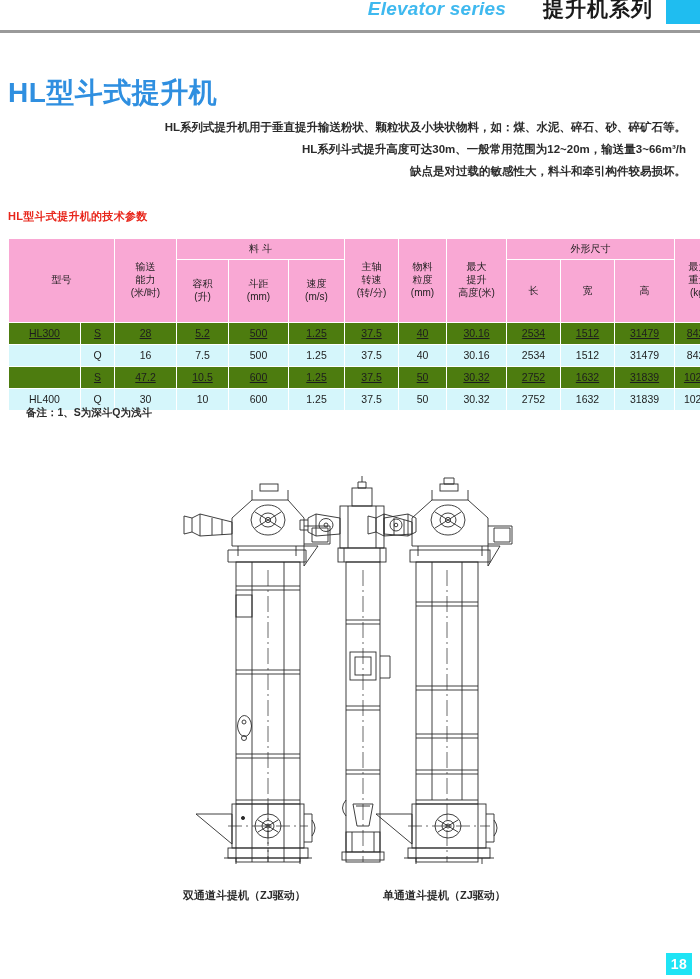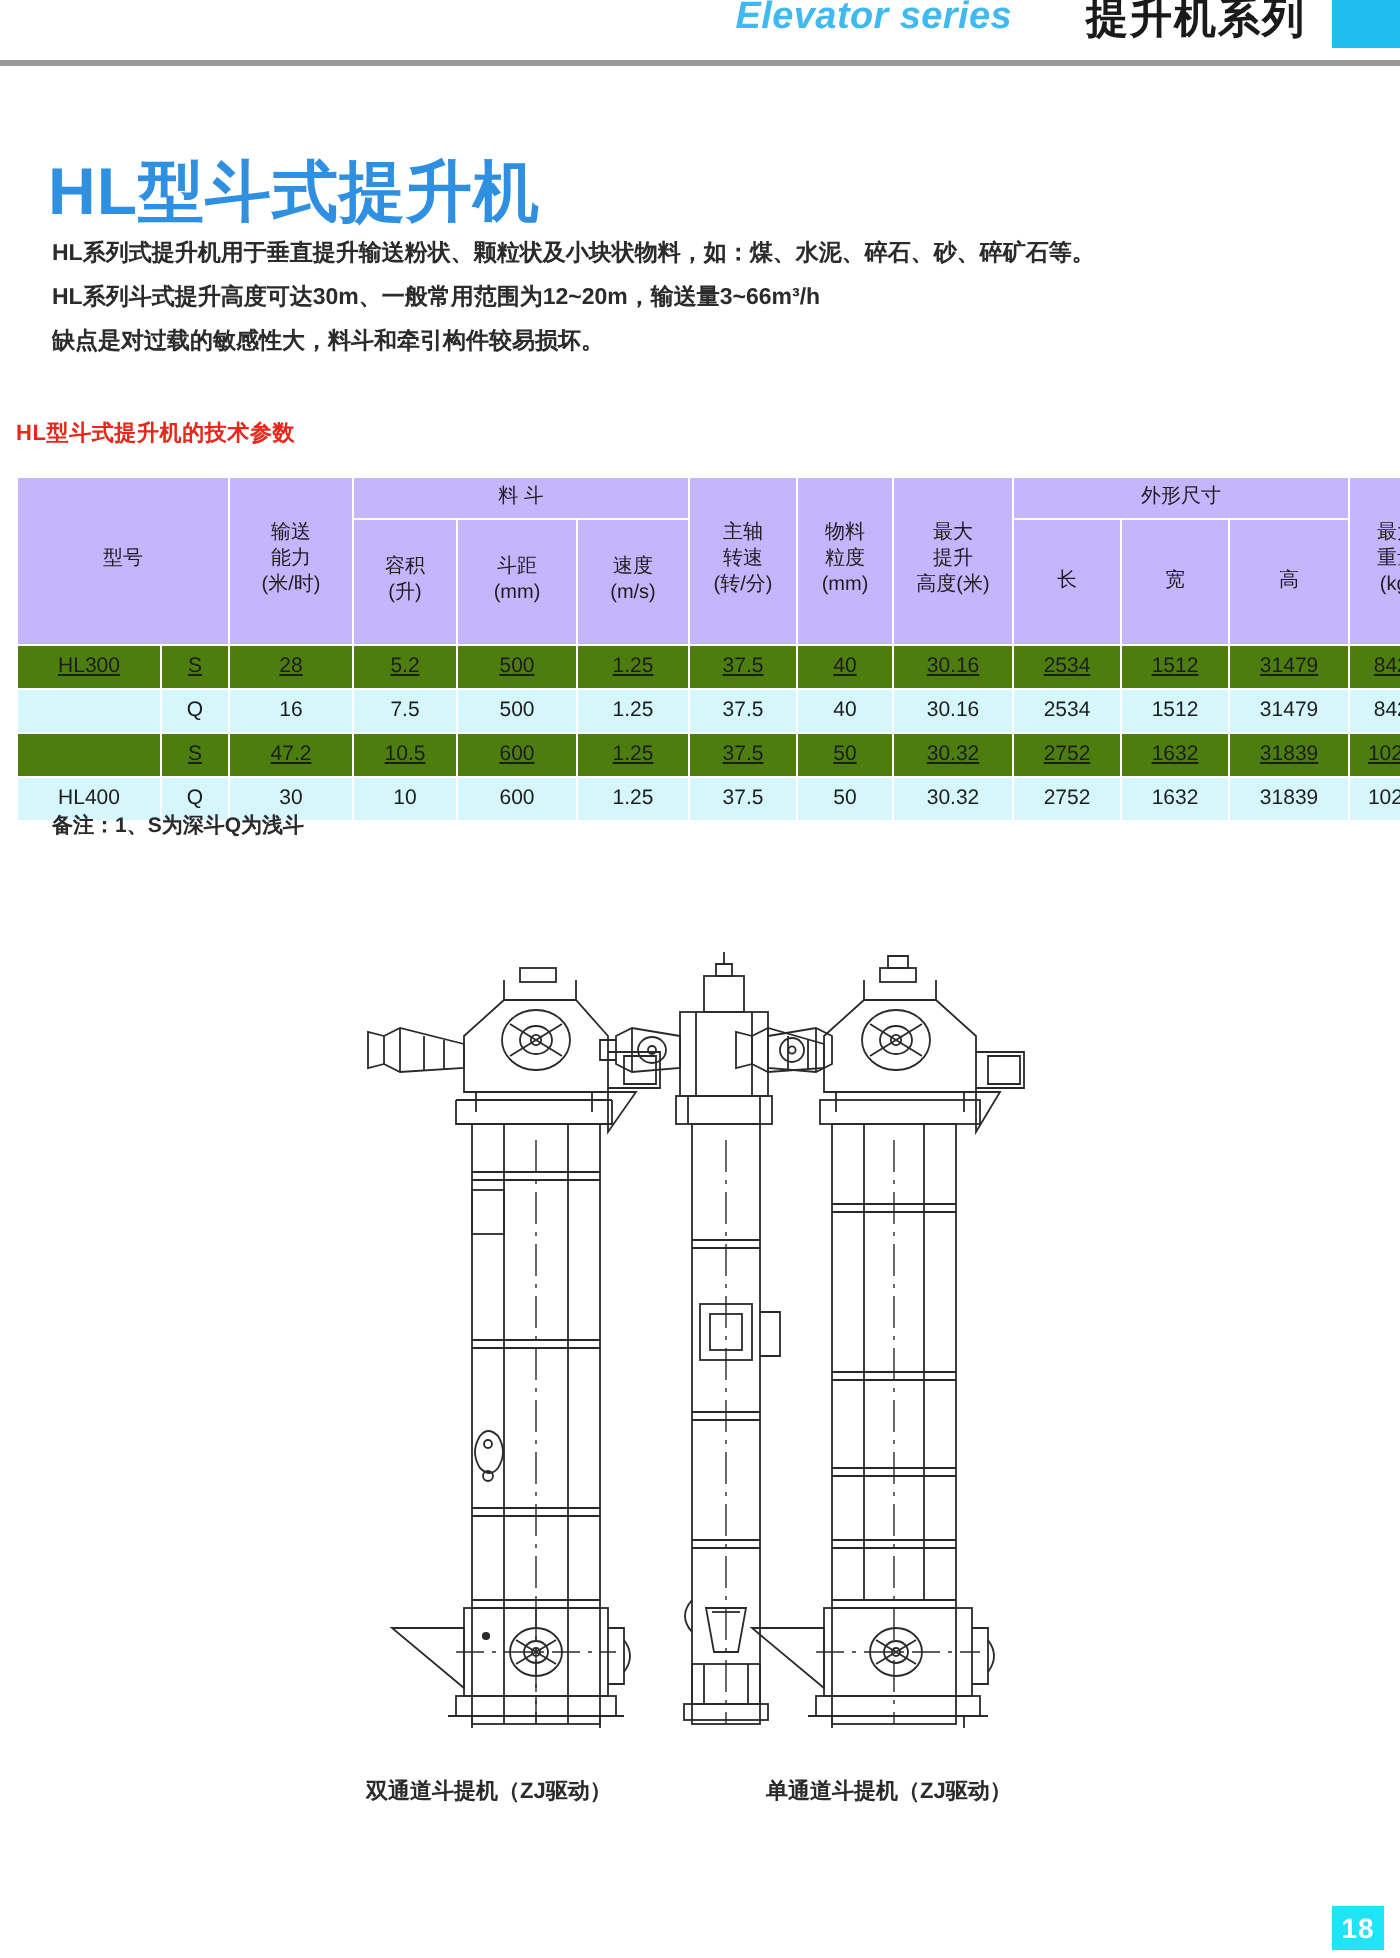--- a/index.html
+++ b/index.html
@@ -55,33 +55,34 @@
   }
   .hdr-square {
     width: 34px;
     height: 30px;
     background: #1fbdf0;
   }
 
   
   .main-title {
     position: absolute;
-    left: 24px; top: 74px;
-    font-size: 33px;
+    left: 8px; top: 74px;
+    font-size: 28px;
     font-weight: bold;
     color: #2f8fe0;
     letter-spacing: .5px;
     white-space: nowrap;
   }
 
   
   .intro {
     position: absolute;
     left: 26px; top: 120px;
     width: 660px;
+    text-align: right;
   }
   .intro p {
     margin: 0 0 7px 0;
     font-size: 11.5px;
     font-weight: bold;
     color: #2b2b2b;
     line-height: 1.32;
     white-space: nowrap;
   }
 
@@ -110,21 +111,21 @@
   table.spec th, table.spec td {
     border: 1px solid #ffffff;
     text-align: center;
     vertical-align: middle;
     font-size: 10px;
     color: #1d1d1d;
     padding: 0;
     line-height: 1.28;
   }
   table.spec thead th {
-    background: #c4b5fd;
+    background: #f9a8d4;
     font-weight: normal;
     height: 20px;
   }
   table.spec thead th.tall { height: 62px; }
   table.spec tbody td {
     height: 21px;
     font-size: 10.5px;
   }
   tr.row-gray td { background: #4d7c0f; text-decoration: underline; }
   tr.row-cyan td { background: #d5f6fb; }

